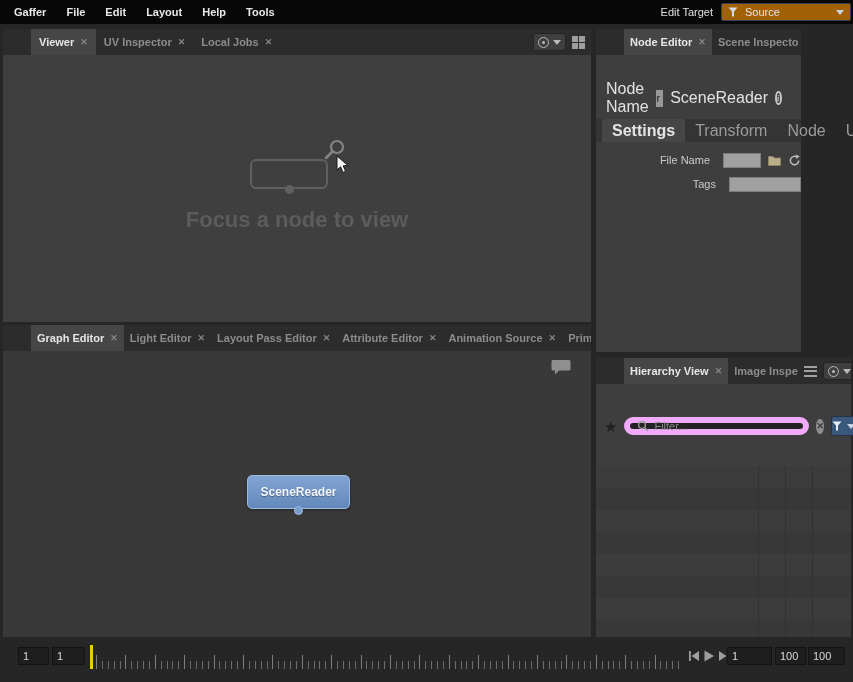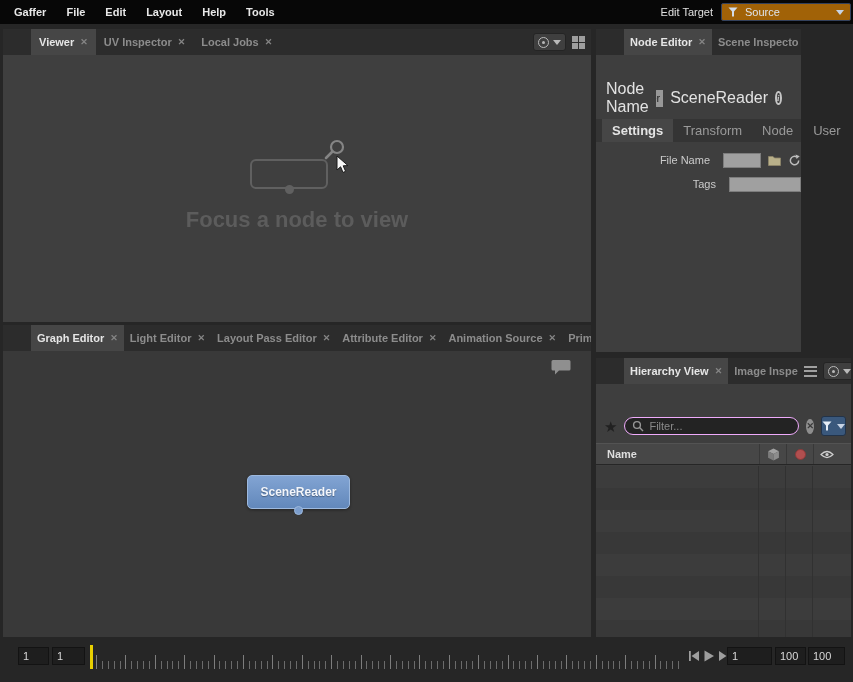--- a/index.html
+++ b/index.html
@@ -77,37 +77,37 @@
   
   .ne-row1 { position:absolute; top:34px; left:10px; right:12px; height:18px; display:flex; align-items:center; gap:7px; }
   .ne-title { font-size:16px; font-weight:normal; color:#e2e2e2; }
   .node-name-field { width:57px; height:17px; background:#989898; color:#1e1e1e; font-size:11px;
                      padding:0 3px; line-height:17px; overflow:hidden; white-space:nowrap; direction:rtl; }
   .info-icon { margin-left:auto; width:14px; height:14px; border:2px solid #c6c6c6; border-radius:50%;
                color:#c6c6c6; font:italic bold 9px "Liberation Serif", serif;
                display:flex; align-items:center; justify-content:center; }
   .ne-subtabs { position:absolute; top:64px; left:0; right:0; height:23px; background:#343434;
                 display:flex; align-items:stretch; padding-left:6px; }
-  .ne-subtab { display:flex; align-items:center; padding:0 10px; font-size:13px; color:#9a9a9a; }
+  .ne-subtab { display:flex; align-items:center; padding:0 10px; font-size:16px; color:#9a9a9a; }
   .ne-subtab.active { background:#464646; color:#e4e4e4; font-weight:bold; }
   .ne-field-row { position:absolute; left:0; right:0; height:16px; display:flex; align-items:center; }
   .ne-field-row.r1 { top:97px; }
   .ne-field-row.r2 { top:121px; }
   .ne-label { width:160px; text-align:right; color:#cbcbcb; font-size:11px; padding-right:7px; }
   .ne-input { height:15px; background:#a0a0a0; border:1px solid #7d7d7d; margin-left:6px;
               font-size:11px; color:#1e1e1e; padding:0 3px; }
   .ne-input.small { width:38px; }
   .ne-input.wide { width:72px; }
   .ne-icon-btn { margin-left:7px; display:flex; align-items:center; }
 
   
   .hv-toolbar { position:absolute; top:31px; left:0; right:0; height:22px;
                 display:flex; align-items:center; padding:0 8px; gap:7px; }
   .star-icon { font-size:15px; color:#212121; line-height:1; }
-  .hv-search { flex:1; height:18px; background:#232323; border:1px solid #f0abfc; border-radius:9px;
+  .hv-search { flex:1; height:18px; background:#232323; border:6px solid #f0abfc; border-radius:9px;
                display:flex; align-items:center; gap:5px; padding:0 7px; }
   .hv-search input { flex:1; min-width:0; background:transparent; border:none; outline:none;
                      color:#bdbdbd; font-size:11px; }
   .hv-search input::placeholder { color:#8a8a8a; }
   .clear-icon { width:15px; height:15px; border-radius:50%; background:#8e8e8e; color:#3a3a3a;
                 font-size:9px; font-weight:bold; display:flex; align-items:center; justify-content:center; }
   .hv-filter-button { width:46px; height:20px; background:#3a587c; border:1px solid #223349; border-radius:3px;
                       display:flex; align-items:center; justify-content:center; gap:5px; }
   .hv-header { position:absolute; top:59px; left:0; right:0; height:22px; background:#474747;
                display:flex; align-items:stretch; border-top:1px solid #535353; border-bottom:1px solid #262626; }
@@ -330,40 +330,20 @@
           <input placeholder="Filter..." style="">
         </div>
         <div class="clear-icon">✕</div>
         <div class="hv-filter-button">
           <svg width="10" height="10" viewBox="0 0 10 10">
             <path d="M0.5 0.5 H9.5 L6 4.5 V9.5 H4 V4.5 Z" fill="#e6edf6"></path>
           </svg>
           <span class="caret blue"></span>
         </div>
       </div>
-      <div class="hv-header">
-        <div class="hv-name">Name</div>
-        <div class="hv-col">
-          <svg width="13" height="13" viewBox="0 0 12 12">
-            <polygon points="6,0.5 11,3 6,5.5 1,3" fill="#a2a2a2"></polygon>
-            <polygon points="1,3 6,5.5 6,11.5 1,9" fill="#7c7c7c"></polygon>
-            <polygon points="11,3 6,5.5 6,11.5 11,9" fill="#8d8d8d"></polygon>
-          </svg>
-        </div>
-        <div class="hv-col">
-          <span class="red-dot"></span>
-        </div>
-        <div class="hv-col">
-          <svg width="14" height="9" viewBox="0 0 14 9">
-            <path d="M1 4.5 Q7 -1.5 13 4.5 Q7 10.5 1 4.5 Z" fill="none" stroke="#cfcfcf" stroke-width="1.2"></path>
-            <circle cx="7" cy="4.5" r="1.6" fill="#cfcfcf"></circle>
-          </svg>
-        </div>
-        <div class="hv-gutter"></div>
-      </div>
       <div class="hv-rows">
         <div class="hv-vline v1"></div>
         <div class="hv-vline v2"></div>
         <div class="hv-vline v3"></div>
       </div>
     </div>
   </div>
 
   <div class="timeline">
     <input class="tl-input tl-a" value="1" style="">

